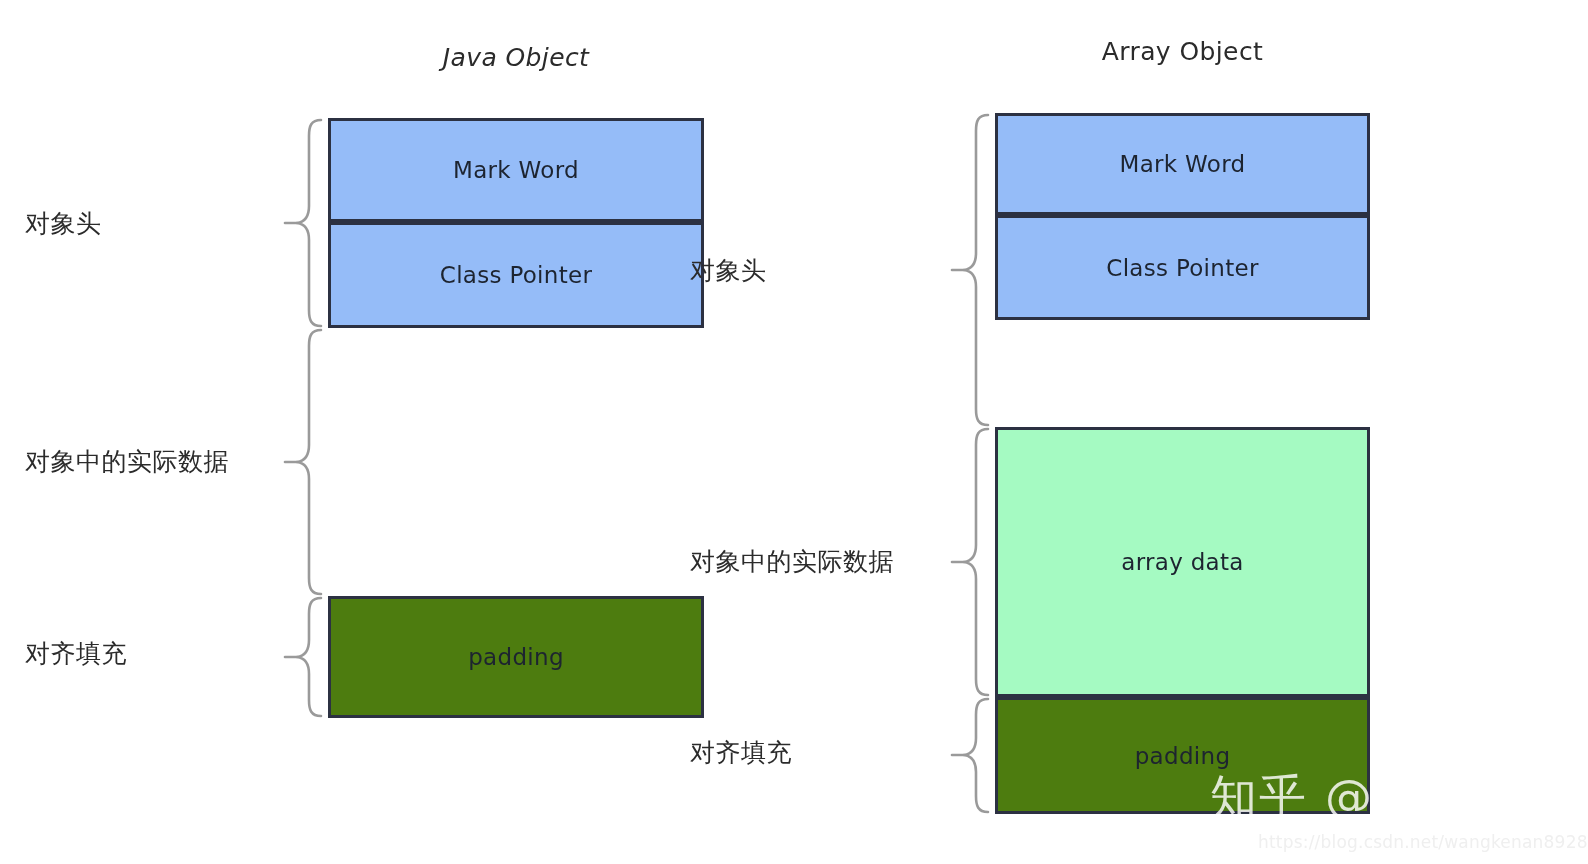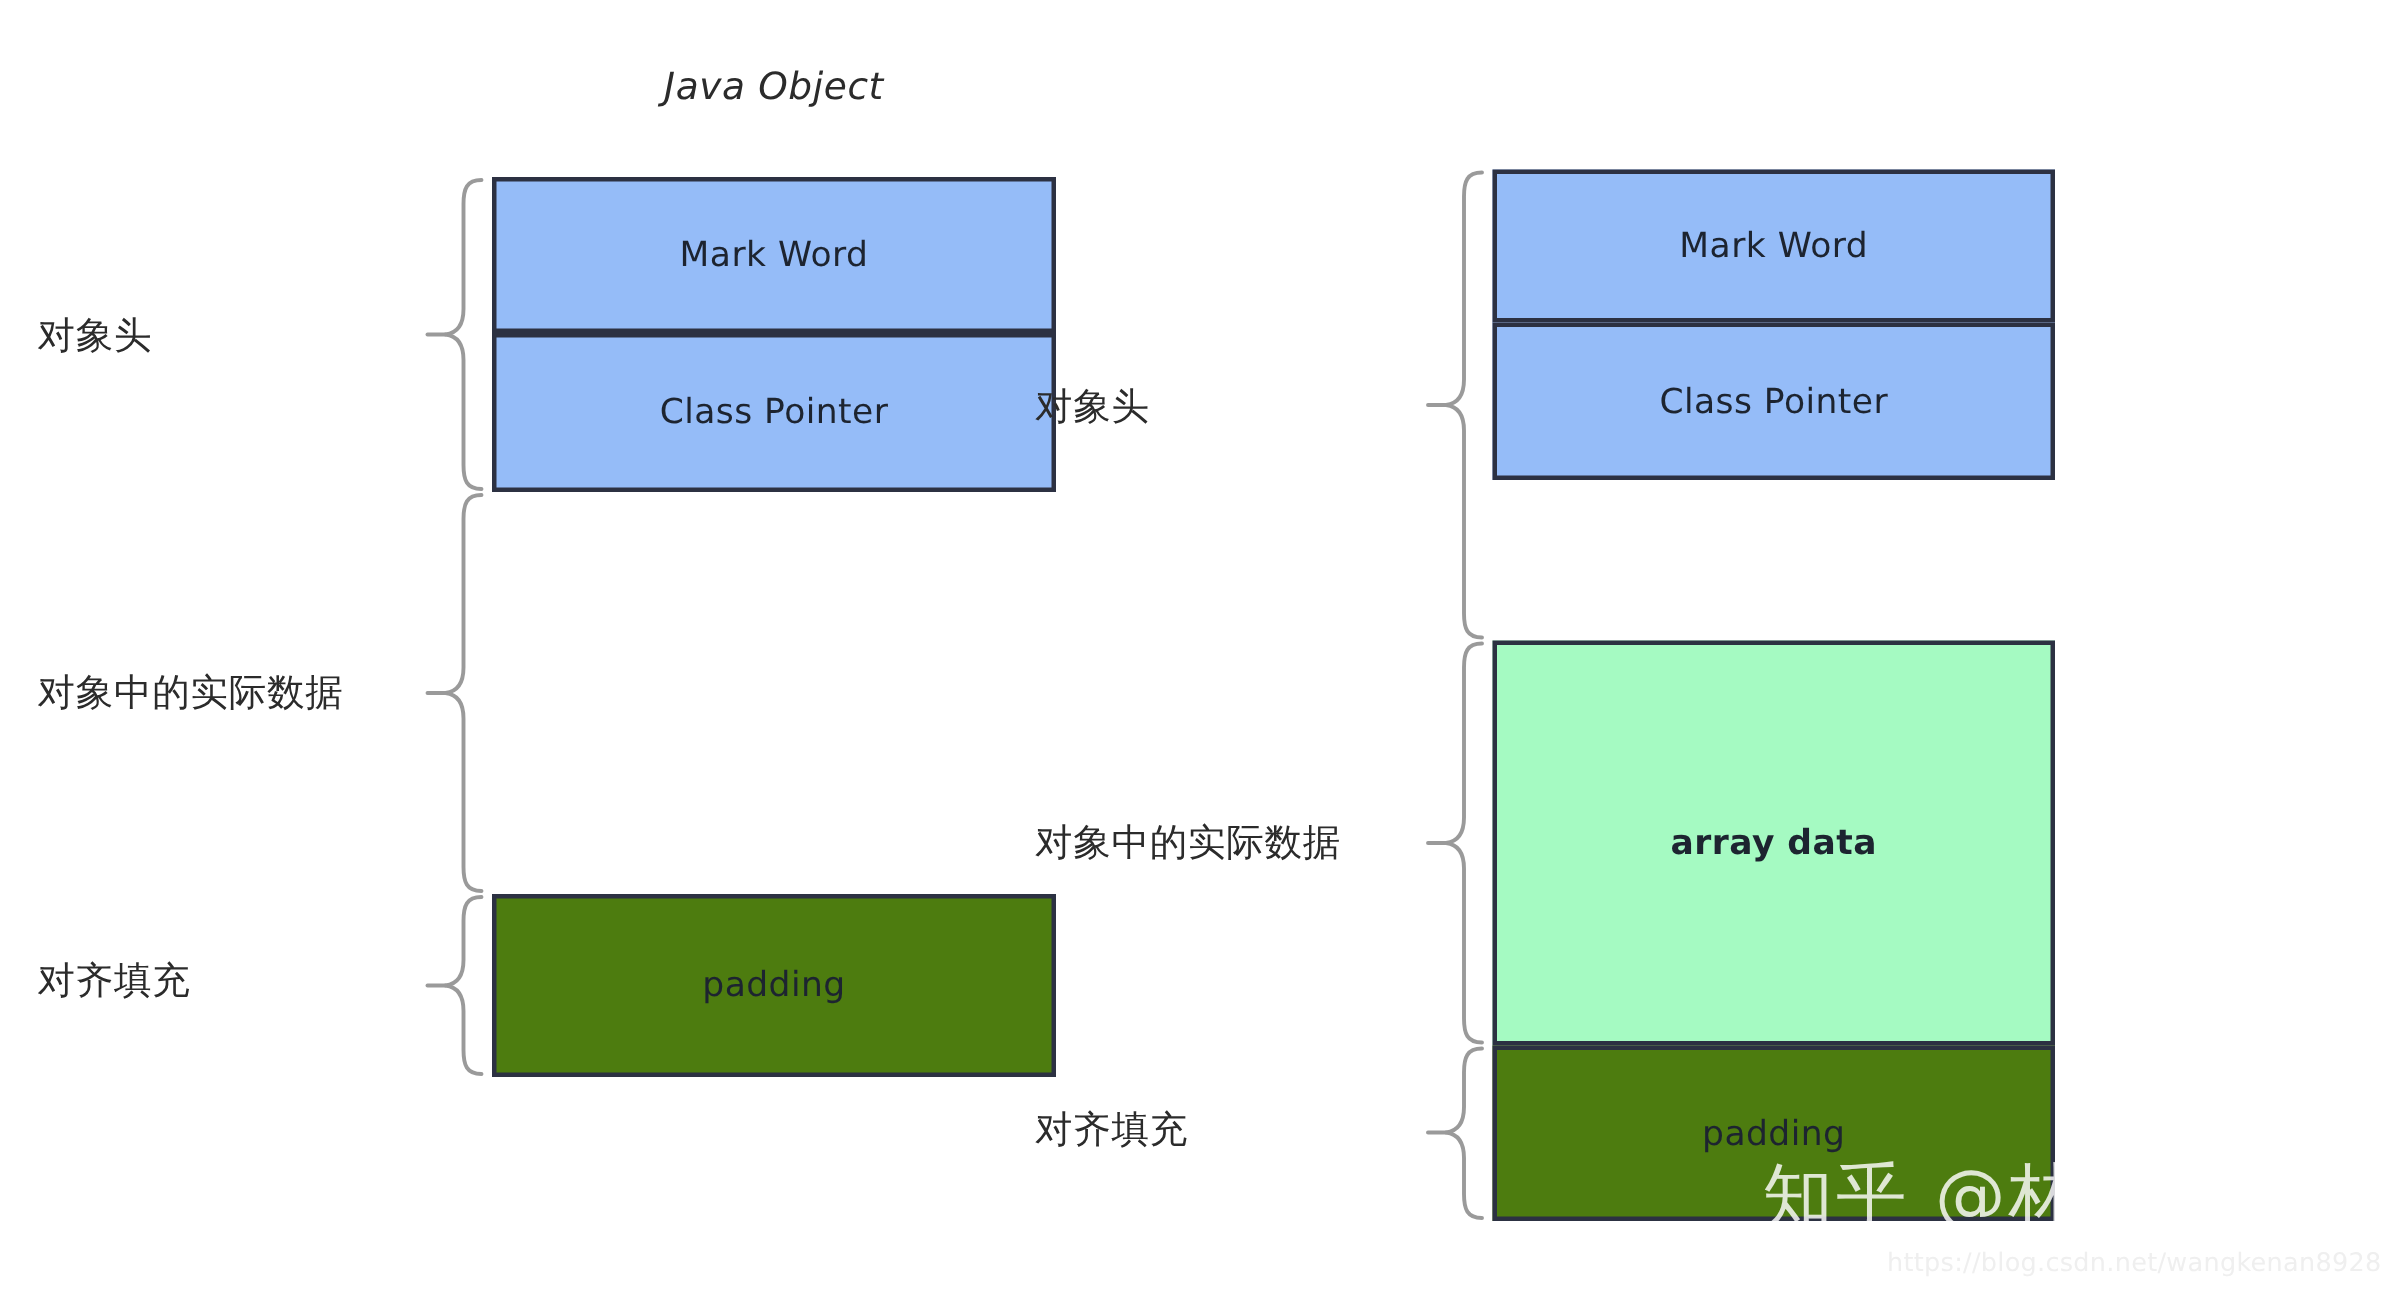--- a/index.html
+++ b/index.html
@@ -117,29 +117,30 @@
   <div class="brace-label" style="left:25px; top:445px; width:245px;">对象中的实际数据</div>
 
   <div class="brace" style="left:277px; top:596px; width:46px; height:122px;">
     <svg width="46" height="122" viewBox="0 0 46 122" fill="none">
       <path d="M44 2 C34 2 32 8 32 18 L32 44 C32 54 28 60 20 61 C28 62 32 68 32 78 L32 104 C32 114 34 120 44 120" stroke="#9a9a9a" stroke-width="2.6" fill="none" stroke-linecap="round" stroke-linejoin="round"></path>
       <path d="M20 61 L8 61" stroke="#9a9a9a" stroke-width="2.6" stroke-linecap="round"></path>
     </svg>
   </div>
   <div class="brace-label" style="left:25px; top:637px; width:245px;">对齐填充</div>
 
+  <div class="diagram-title" style="left:995px; top:37px; width:375px;">Array Object</div>
 
   <div class="stack" style="left:995px; top:113px; width:375px; height:701px;">
     <div class="mem-block blue" style="top:0px; width:375px; height:102px;">
       <span class="block-label">Mark Word</span>
     </div>
     <div class="mem-block blue" style="top:102px; width:375px; height:105px;">
       <span class="block-label">Class Pointer</span>
     </div>
-    <div class="mem-block green" style="top:314px; width:375px; height:270px;font-weight:bold;">
+    <div class="mem-block green" style="top:314px; width:375px; height:270px;">
       <span class="block-label">array data</span>
     </div>
     <div class="mem-block gray" style="top:584px; width:375px; height:117px;">
       <span class="block-label">padding</span>
     </div>
   </div>
 
   <div class="brace" style="left:944px; top:113px; width:46px; height:314px;">
     <svg width="46" height="314" viewBox="0 0 46 314" fill="none">
       <path d="M44 2 C34 2 32 8 32 18 L32 140 C32 150 28 156 20 157 C28 158 32 164 32 174 L32 296 C32 306 34 312 44 312" stroke="#9a9a9a" stroke-width="2.6" fill="none" stroke-linecap="round" stroke-linejoin="round"></path>
@@ -157,16 +158,16 @@
   <div class="brace-label" style="left:690px; top:545px; width:245px;">对象中的实际数据</div>
 
   <div class="brace" style="left:944px; top:697px; width:46px; height:117px;">
     <svg width="46" height="117" viewBox="0 0 46 117" fill="none">
       <path d="M44 2 C34 2 32 8 32 18 L32 41 C32 51 28 57 20 58 C28 59 32 65 32 75 L32 99 C32 109 34 115 44 115" stroke="#9a9a9a" stroke-width="2.6" fill="none" stroke-linecap="round" stroke-linejoin="round"></path>
       <path d="M20 58 L8 58" stroke="#9a9a9a" stroke-width="2.6" stroke-linecap="round"></path>
     </svg>
   </div>
   <div class="brace-label" style="left:690px; top:736px; width:245px;">对齐填充</div>
 
-  <div class="watermark-zhihu" style="left:1175px; top:766px;">知乎 @林林</div>
+  <div class="watermark-zhihu" style="left:1210px; top:766px;">知乎 @林林</div>
   <div class="watermark-url" style="left:1258px; top:832px;">https://blog.csdn.net/wangkenan892819525</div>
 
 </div>
 
 </body></html>

